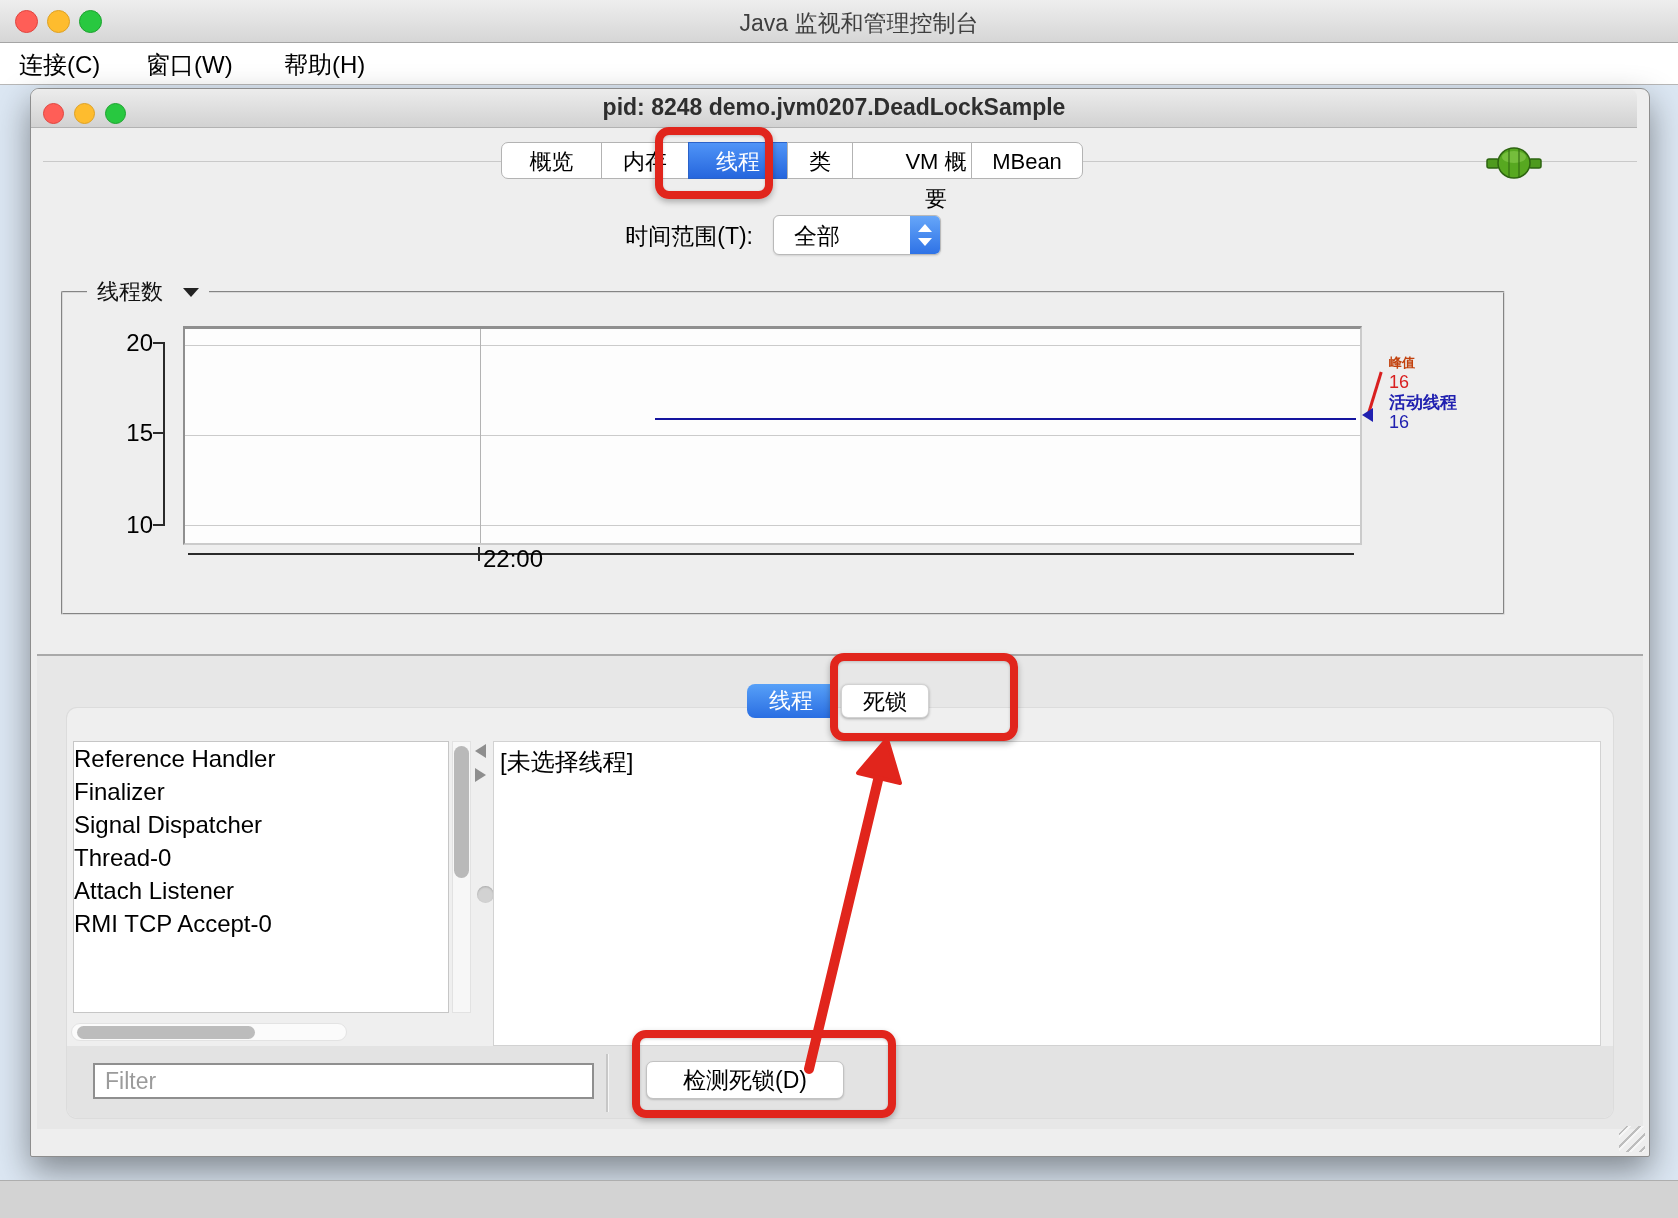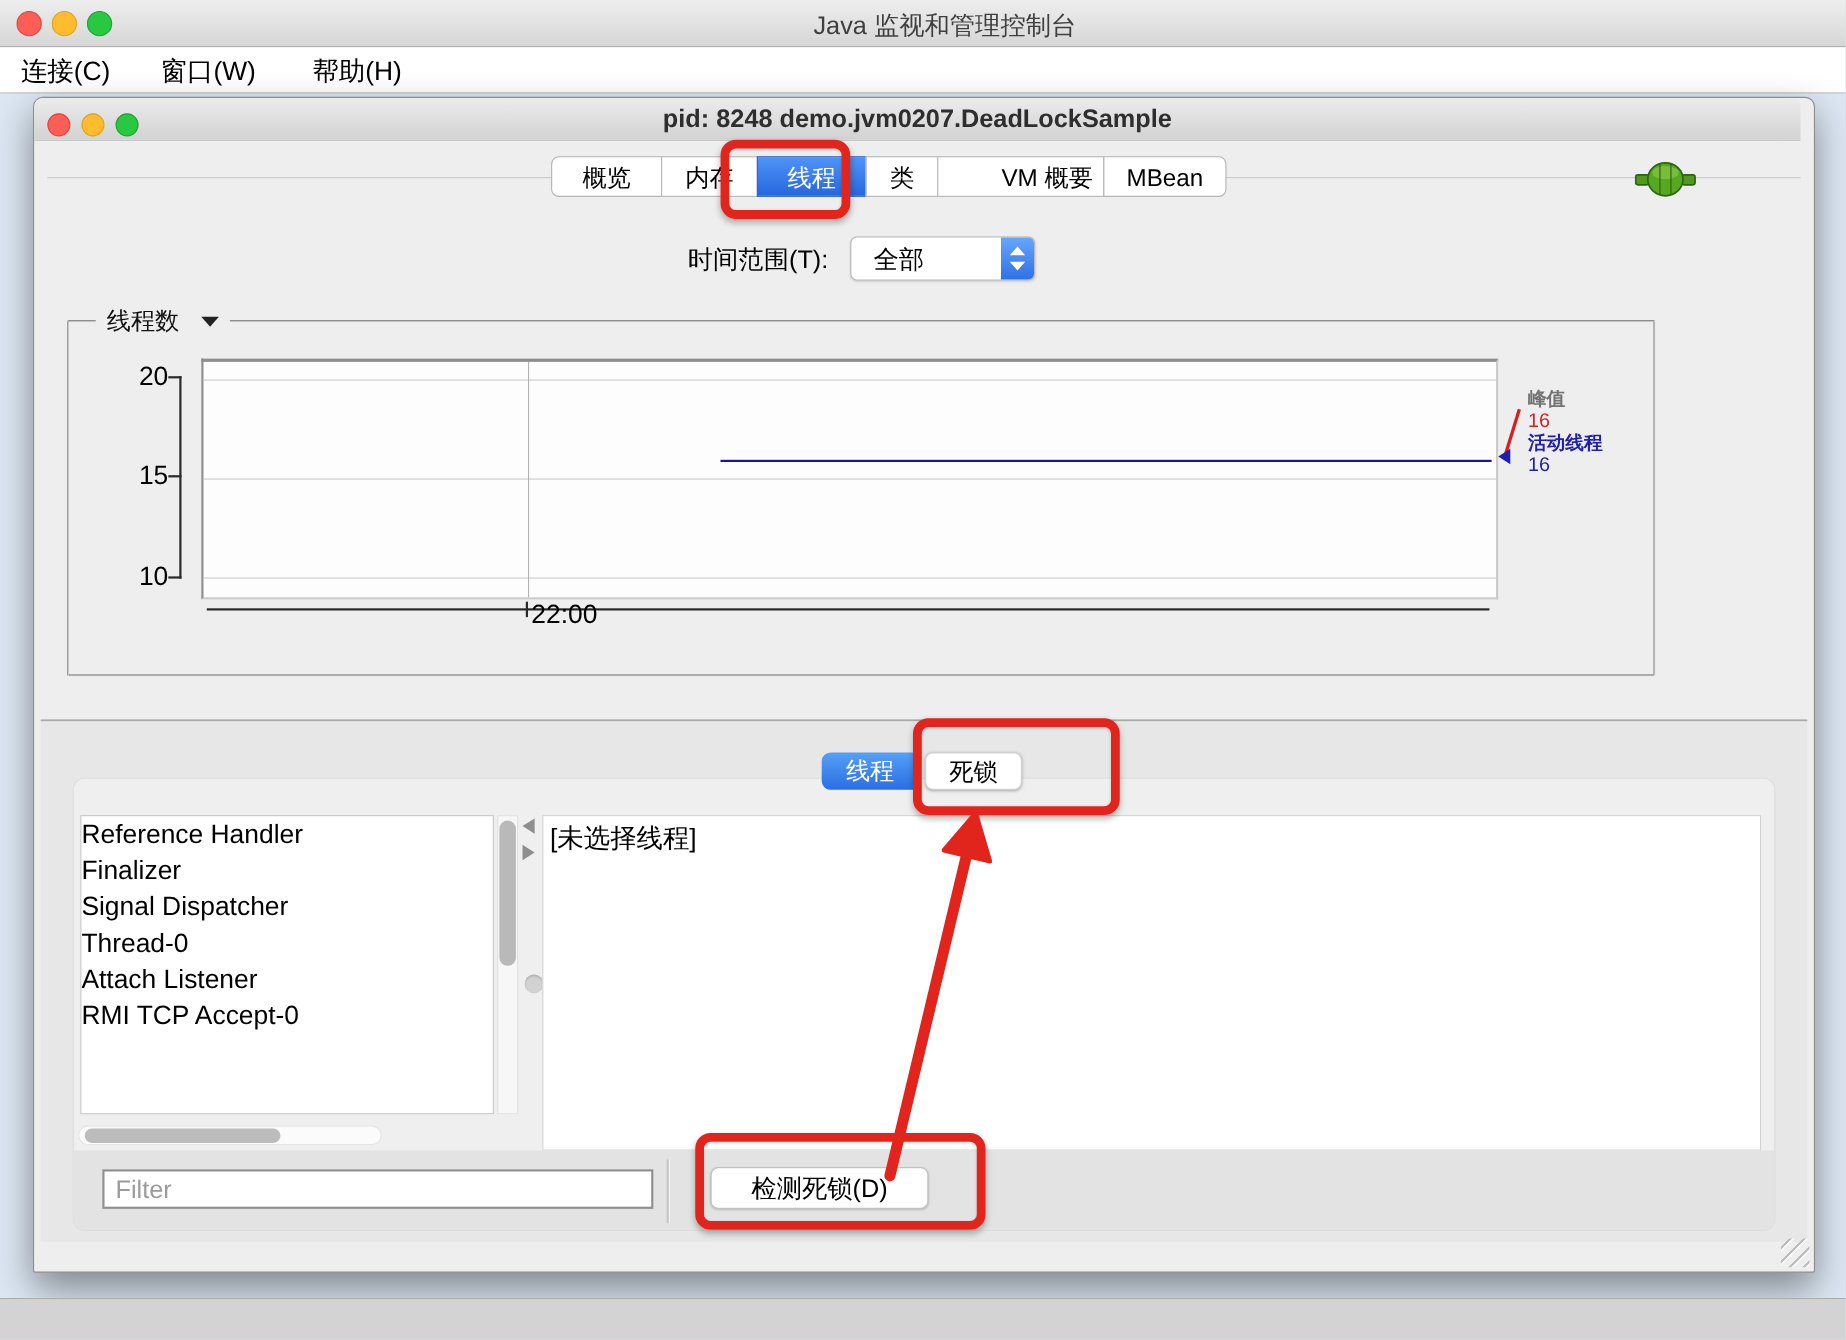--- a/index.html
+++ b/index.html
@@ -55,21 +55,21 @@
     font-size:22px;color:#111;display:flex;align-items:center;gap:20px;height:30px;}
   .legend-arrow{width:0;height:0;border-left:8px solid transparent;border-right:8px solid transparent;
     border-top:9px solid #222;}
   .ylab{position:absolute;width:40px;text-align:right;font-size:24px;color:#000;}
   .plot{position:absolute;left:120px;top:33px;width:1175px;height:214px;background:#fdfdfd;
     border-style:solid;border-width:3px 2px 2px 2px;border-color:#8f8f8f #cbcbcb #cbcbcb #8f8f8f;}
   .hgrid{position:absolute;left:0;right:0;height:1px;background:#cbcbcb;}
   .vgrid{position:absolute;top:0;bottom:0;width:1px;background:#b3b3b3;}
   .series-line{position:absolute;height:2px;background:#15159f;}
   .axis{background:#2a2a2a;}
-  .peak-lbl{font-size:17px;line-height:19px;font-weight:bold;color:#737373;}
+  .peak-lbl{font-size:13px;line-height:19px;font-weight:bold;color:#c2410c;}
   .peak-val{font-size:18px;line-height:19px;color:#d92020;}
   .live-lbl{font-size:17px;line-height:19px;font-weight:bold;color:#2020b0;}
   .live-val{font-size:18px;line-height:19px;color:#2020b0;}
   .marker-left{width:0;height:0;border-top:7px solid transparent;border-bottom:7px solid transparent;
     border-right:11px solid #2020b0;}
   
   .section-line{position:absolute;left:6px;right:6px;top:565px;border-top:2px solid #a9a9a9;
     border-bottom:1px solid #fafafa;}
   .lower-zone{position:absolute;left:6px;right:6px;top:567px;height:473px;background:#e7e7e7;}
   .seg{position:absolute;top:595px;height:34px;line-height:34px;text-align:center;
@@ -146,21 +146,21 @@
       <div class="inner-title">pid: 8248 demo.jvm0207.DeadLockSample</div>
     </div>
 
     <div class="tab-groove"></div>
 
     <div class="tabbar">
       <div class="tab first" style="width:101px;margin-left:10px;">概览</div>
       <div class="tab" style="width:88px;">内存</div>
       <div class="tab selected" style="width:100px;">线程</div>
       <div class="tab" style="width:66px;">类</div>
-      <div class="tab" style="width:152px;padding-left:48px;">VM 概要</div>
+      <div class="tab" style="width:120px;padding-left:48px;">VM 概要</div>
       <div class="tab last" style="width:112px;">MBean</div>
     </div>
 
     <svg class="abs" style="left:1455px;top:56px;" width="56" height="36" viewBox="0 0 56 36">
       <rect x="1" y="14" width="12" height="9" rx="2" fill="#4e9a1e" stroke="#2d6410" stroke-width="1.5"></rect>
       <rect x="43" y="14" width="12" height="9" rx="2" fill="#4e9a1e" stroke="#2d6410" stroke-width="1.5"></rect>
       <ellipse cx="28" cy="18" rx="16" ry="15" fill="#57a820" stroke="#2d6410" stroke-width="1.5"></ellipse>
       <ellipse cx="28" cy="12" rx="12" ry="6" fill="#8ed053" opacity="0.55"></ellipse>
       <path d="M23 4 v28 M33 4 v28" stroke="#2d6410" stroke-width="1.5" fill="none" opacity="0.7"></path>
     </svg>

